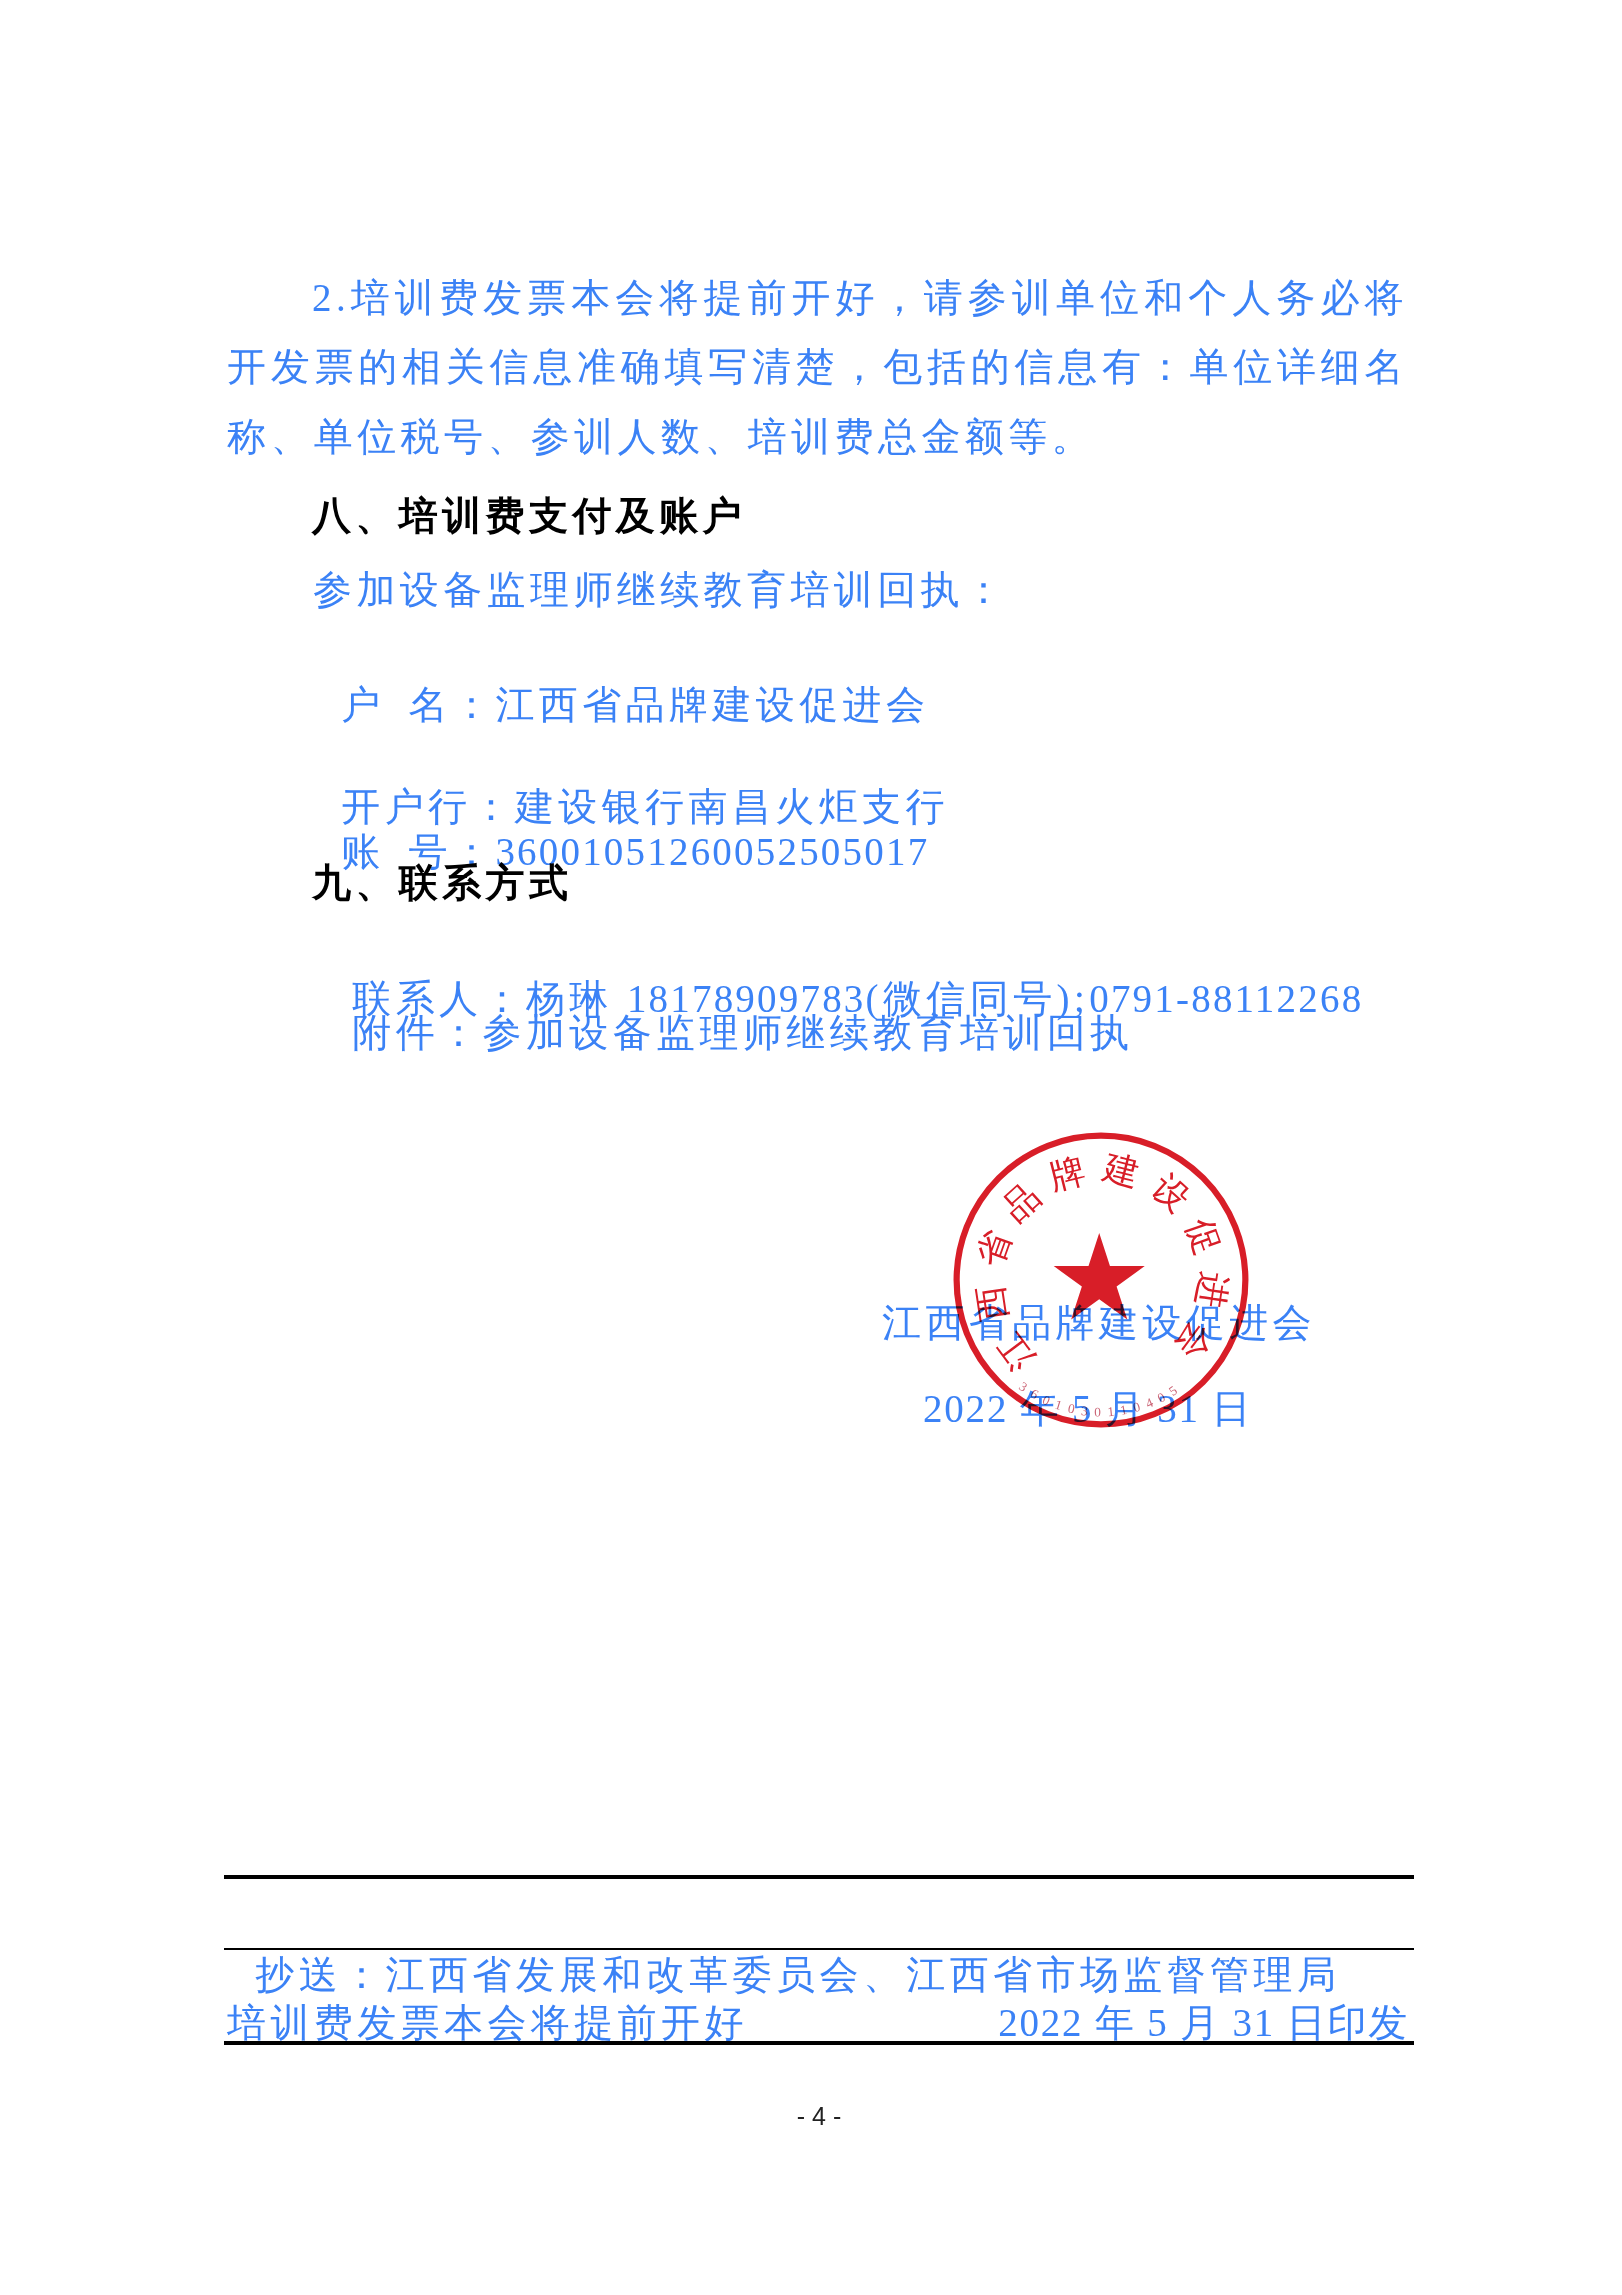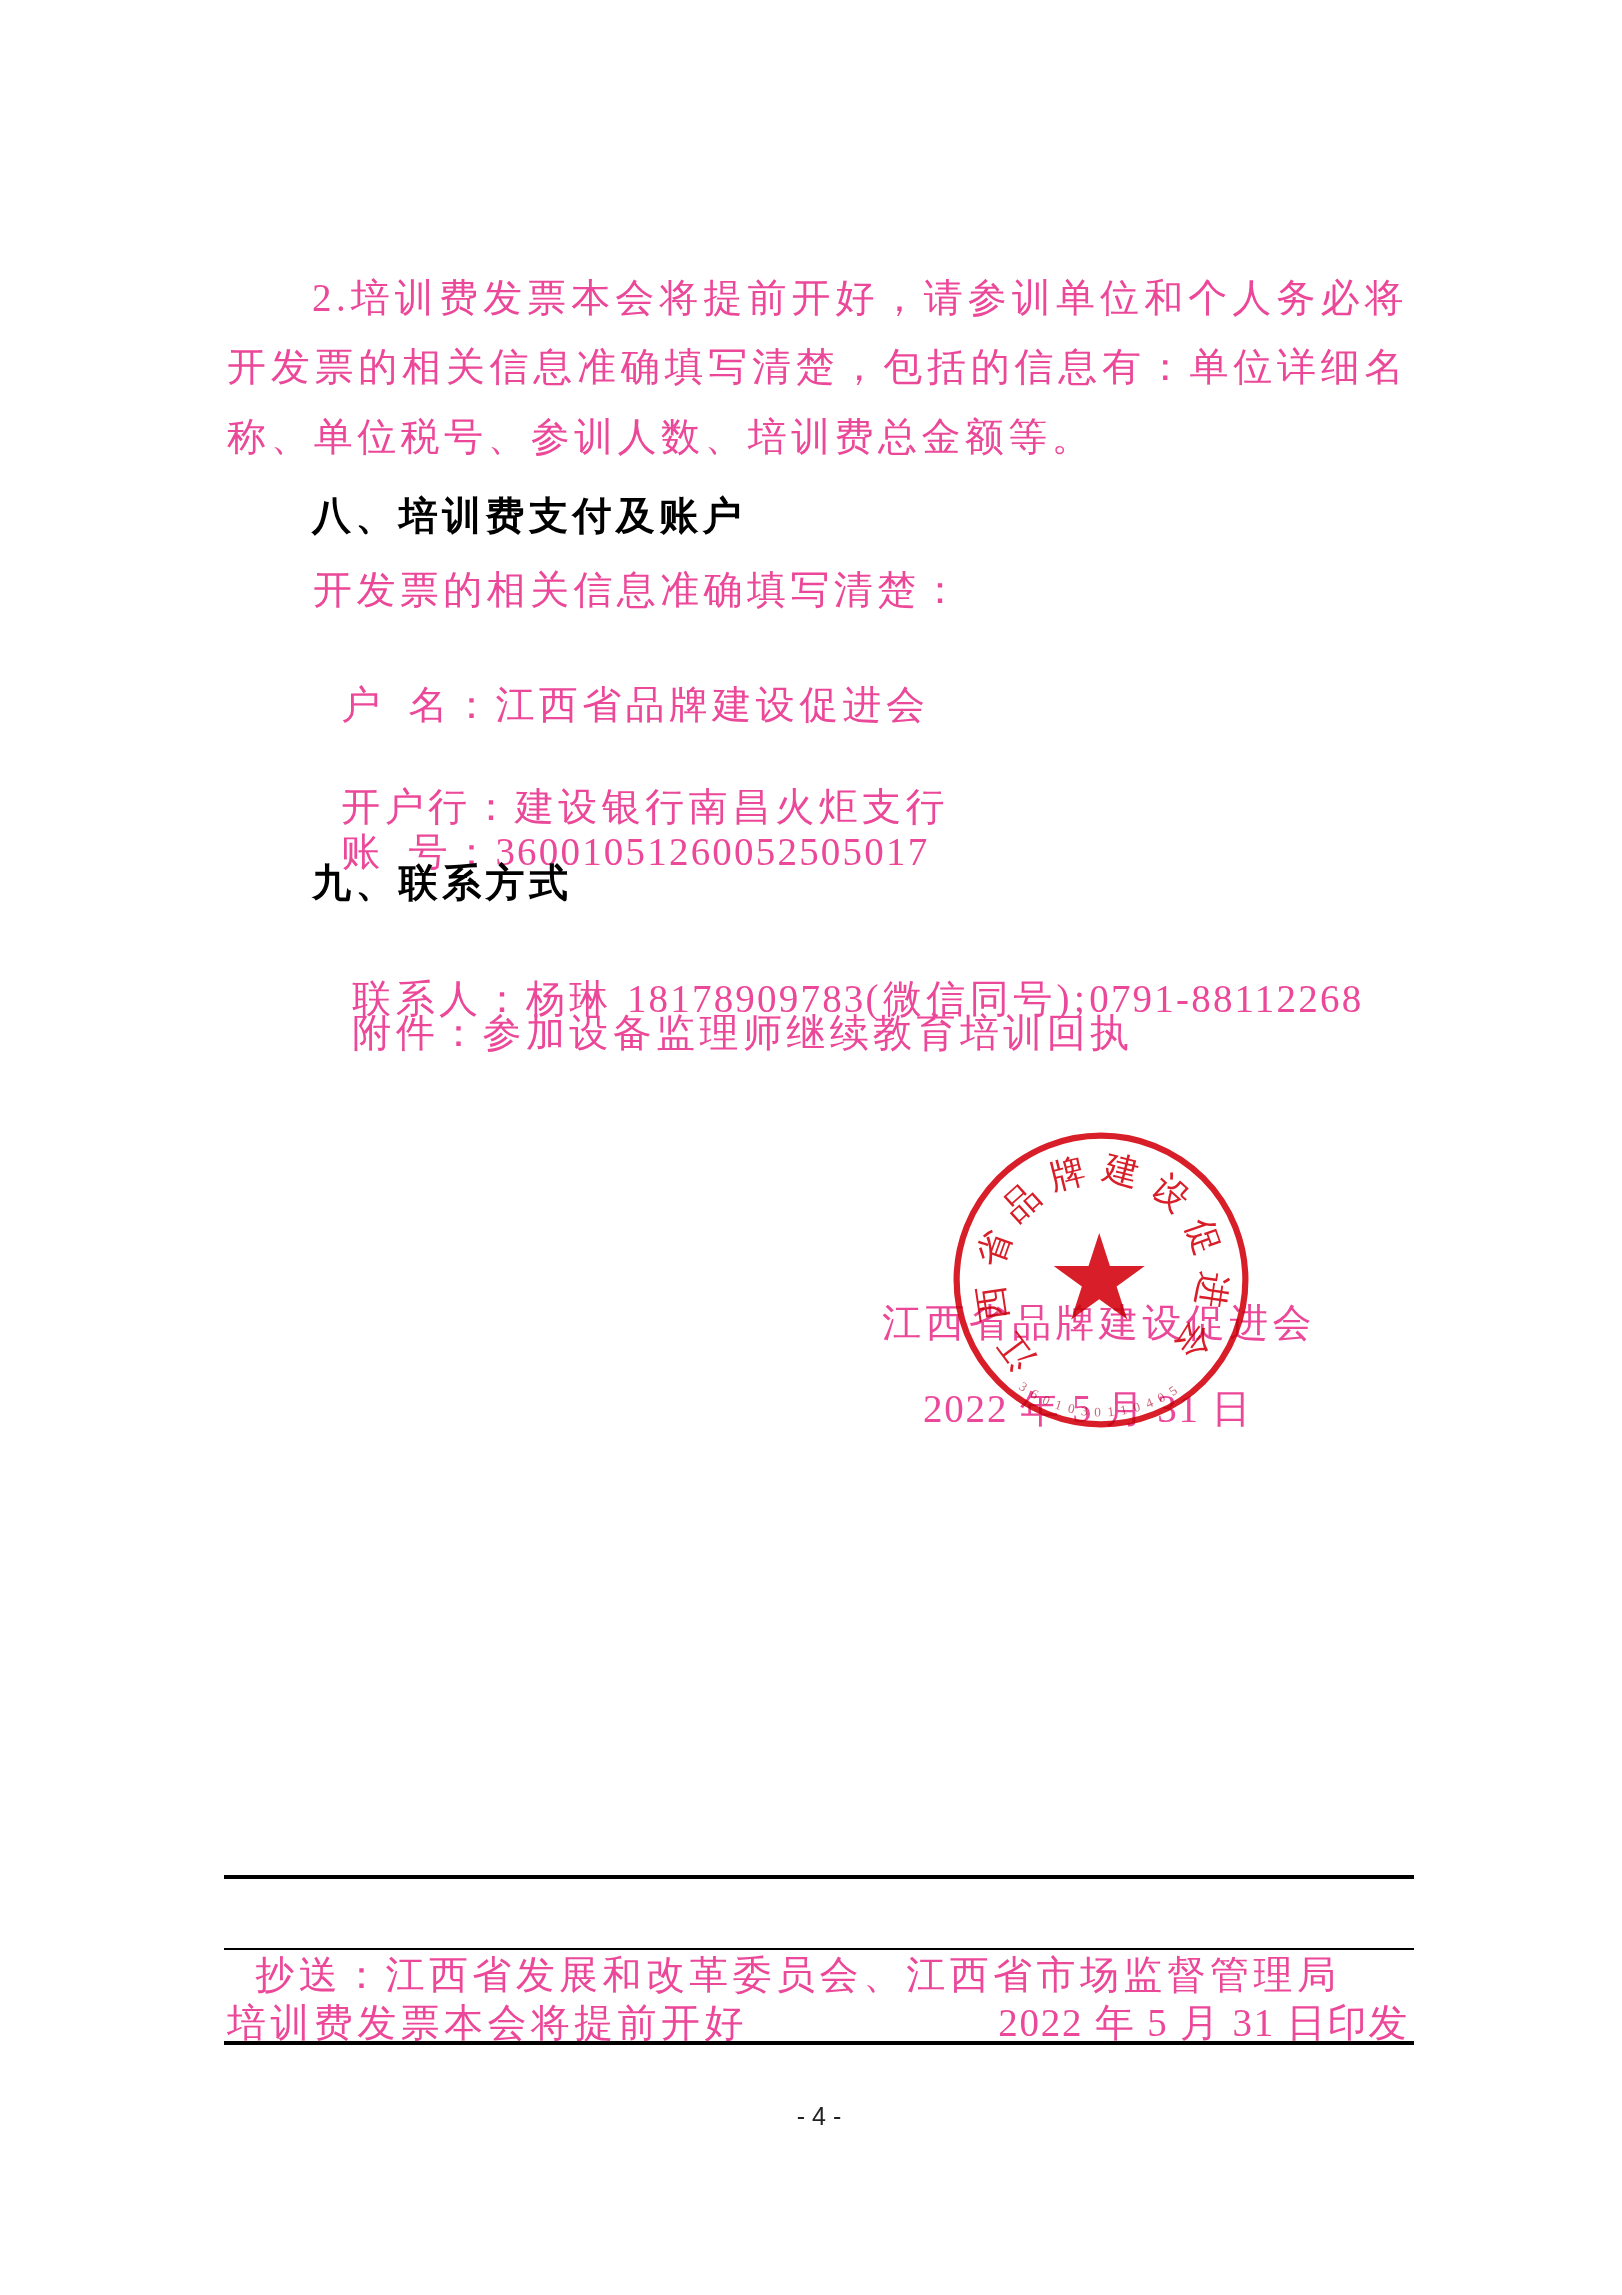--- a/index.html
+++ b/index.html
@@ -7,21 +7,21 @@
     width: 1622px; height: 2295px; position: relative; overflow: hidden;
     background: #ffffff;
   }
   .line {
     position: absolute;
     white-space: pre;
     font-family: "Liberation Serif", "DejaVu Serif", serif;
     font-size: 39px;
     line-height: 44px;
     letter-spacing: 4.4px;
-    color: #ec4899;
+    color: #3b82f6;
   }
   .justify {
     white-space: nowrap;
     text-align: justify;
     text-align-last: justify;
   }
   .heading {
     font-family: "Liberation Sans", "DejaVu Sans", sans-serif;
     font-weight: bold;
     color: #000000;
@@ -46,21 +46,21 @@
   .seal-code { font-family: "Liberation Serif", "DejaVu Serif", serif; font-size: 15px; letter-spacing: 8px; fill: #c24a5e; opacity: 0.85; }
 </style>
 </head>
 <body>
 
 <div class="line justify" style="left:312px; top:276px; width:1096px;">2.培训费发票本会将提前开好，请参训单位和个人务必将</div>
 <div class="line justify" style="left:227px; top:345px; width:1181px;">开发票的相关信息准确填写清楚，包括的信息有：单位详细名</div>
 <div class="line" style="left:227px; top:415px;">称、单位税号、参训人数、培训费总金额等。</div>
 
 <div class="line heading" style="left:312px; top:494px;">八、培训费支付及账户</div>
-<div class="line" style="left:313px; top:568px;">开发票的相关信息准确填写清楚：</div>
+<div class="line" style="left:313px; top:568px;">参加设备监理师继续教育培训回执：</div>
 
 <div class="line" style="left:313px; top:639px;">
   <span class="label-spaced">户 名：</span><span>江西省品牌建设促进会</span>
 </div>
 <div class="line" style="left:313px; top:741px;">
   <span>开户行：</span><span>建设银行南昌火炬支行</span>
 </div>
 <div class="line" style="left:313px; top:786px;">
   <span class="label-spaced">账 号：</span><span class="num">36001051260052505017</span>
 </div>

